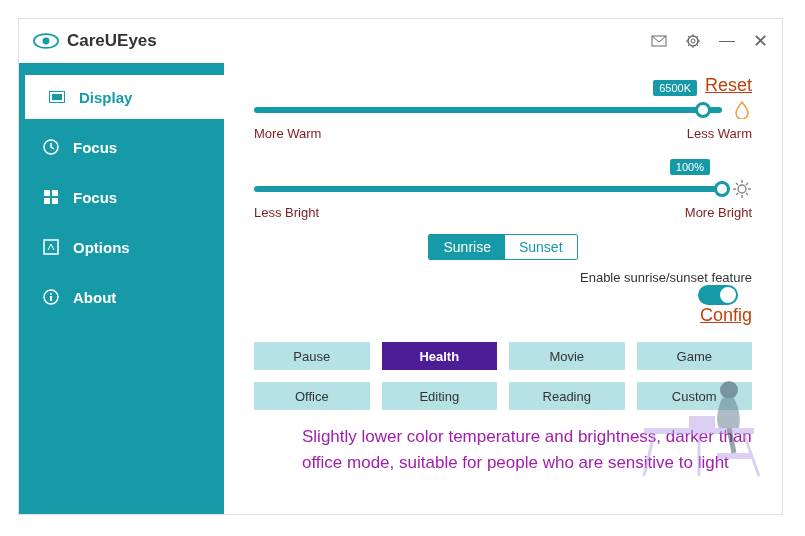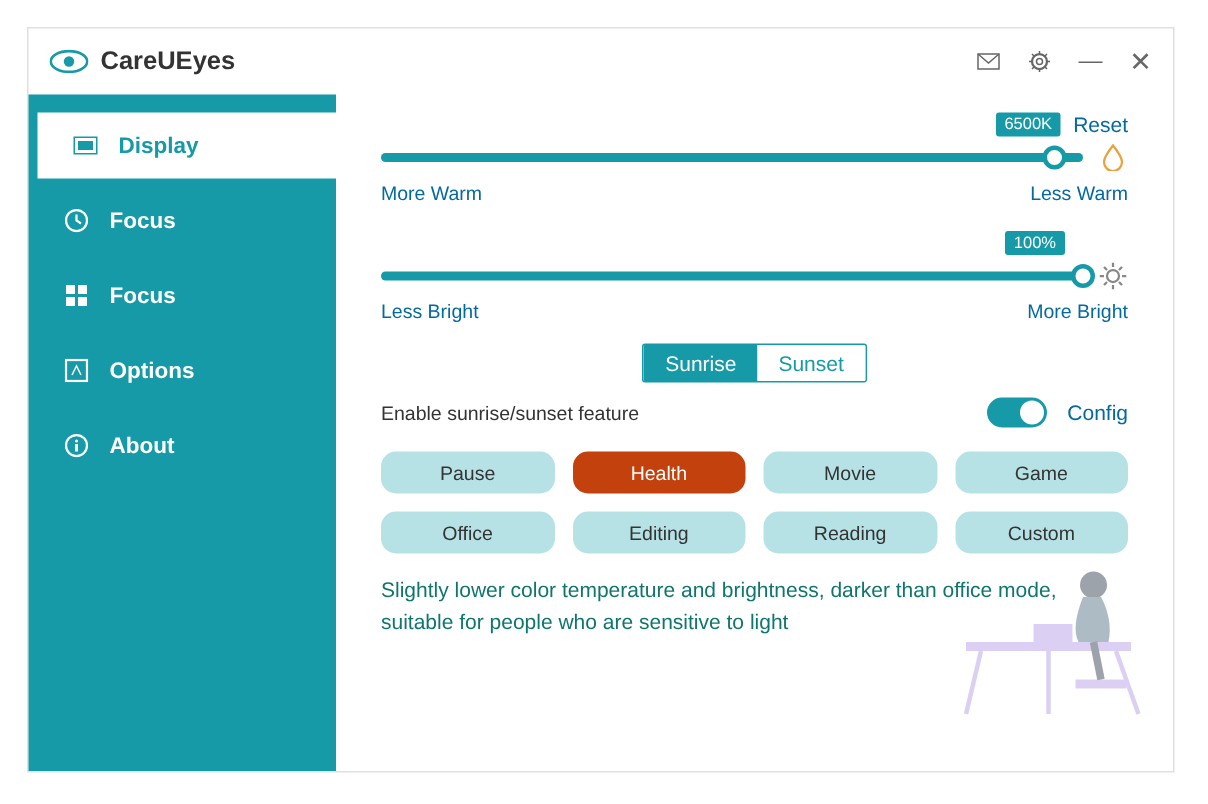--- a/index.html
+++ b/index.html
@@ -14,38 +14,38 @@
 .icon-x { font-size: 18px; color: #555; line-height: 1; }
 .content { display: flex; height: calc(100% - 44px); }
 .sidebar { width: 205px; background: #169aa7; padding-top: 12px; position: relative; }
 .sidebar-item { height: 44px; display: flex; align-items: center; padding-left: 24px; gap: 14px; color: #fff; font-size: 15px; font-weight: 600; cursor: pointer; margin-bottom: 6px; }
 .sidebar-item.active { background: #fff; color: #169aa7; margin-left: 6px; }
 .sidebar-icon { width: 16px; height: 16px; display: inline-flex; align-items: center; justify-content: center; }
 .main { flex: 1; padding: 12px 30px 20px 30px; position: relative; background: #fff; }
 .slider-block { margin-bottom: 6px; }
 .slider-top { display: flex; align-items: flex-end; justify-content: flex-end; gap: 8px; margin-bottom: 2px; }
 .badge { background: #169aa7; color: #fff; font-size: 11px; padding: 2px 6px; border-radius: 2px; }
-.reset-link, .config-link { color: #0369a1; font-size: 14px; cursor: pointer; }
+.reset-link, .config-link { color: #c2410c; font-size: 18px; text-decoration: underline; cursor: pointer; }
 .slider-row { display: flex; align-items: center; gap: 10px; }
 .slider { flex: 1; height: 24px; position: relative; }
 .track { position: absolute; top: 50%; left: 0; right: 0; height: 6px; background: #169aa7; border-radius: 3px; transform: translateY(-50%); }
 .thumb { position: absolute; top: 50%; width: 16px; height: 16px; border: 3px solid #169aa7; background: #fff; border-radius: 50%; transform: translate(-50%, -50%); }
-.slider-labels { display: flex; justify-content: space-between; font-size: 13px; color: #0369a1; margin-top: 4px; }
+.slider-labels { display: flex; justify-content: space-between; font-size: 13px; color: #7f1d1d; margin-top: 4px; }
 .end-icon { width: 20px; display:flex; justify-content:center; }
 .seg-row { display: flex; justify-content: center; margin: 14px 0 10px; }
 .segmented { display: flex; border: 1px solid #169aa7; border-radius: 2px; overflow: hidden; }
 .seg-btn { padding: 4px 14px; font-size: 14px; background: #fff; color: #169aa7; cursor: pointer; }
 .seg-btn.active { background: #169aa7; color: #fff; }
-.feature-row { display: flex; align-items: center; font-size: 13px; color: #333; margin-bottom: 16px; }
+.feature-row { display: flex; align-items: flex-end; font-size: 13px; color: #333; margin-bottom: 16px; flex-direction: column; }
 .toggle { margin-left: auto; width: 40px; height: 20px; background: #169aa7; border-radius: 10px; position: relative; cursor: pointer; margin-right: 14px; }
 .toggle-knob { position: absolute; right: 2px; top: 2px; width: 16px; height: 16px; background: #fff; border-radius: 50%; }
 .modes { display: grid; grid-template-columns: repeat(4, 1fr); gap: 12px; margin-bottom: 14px; }
-.mode-btn { height: 28px; border: none; background: #b6e2e6; color: #333; font-size: 13px; cursor: pointer; border-radius: 10px; }
-.mode-btn.active { background: #c2410c; color: #fff; font-weight: 400; }
-.desc { font-size: 14px; color: #0f766e; line-height: 1.5; max-width: 470px; }
+.mode-btn { height: 28px; border: none; background: #b6e2e6; color: #333; font-size: 13px; cursor: pointer; border-radius: 0; }
+.mode-btn.active { background: #4c1d95; color: #fff; font-weight: 700; }
+.desc { font-size: 17px; color: #a21caf; line-height: 1.5; max-width: 470px; margin-left: 48px; }
 .deco-person { position: absolute; right: 8px; bottom: 36px; opacity: 0.5; }
 </style>
 </head>
 <body>
 
 <div class="window">
   <div class="titlebar">
     <svg class="logo-eye" viewBox="0 0 30 18">
         <ellipse cx="15" cy="9" rx="14" ry="8" fill="none" stroke="#169aa7" stroke-width="2"></ellipse>
         <circle cx="15" cy="9" r="4" fill="#169aa7"></circle>

